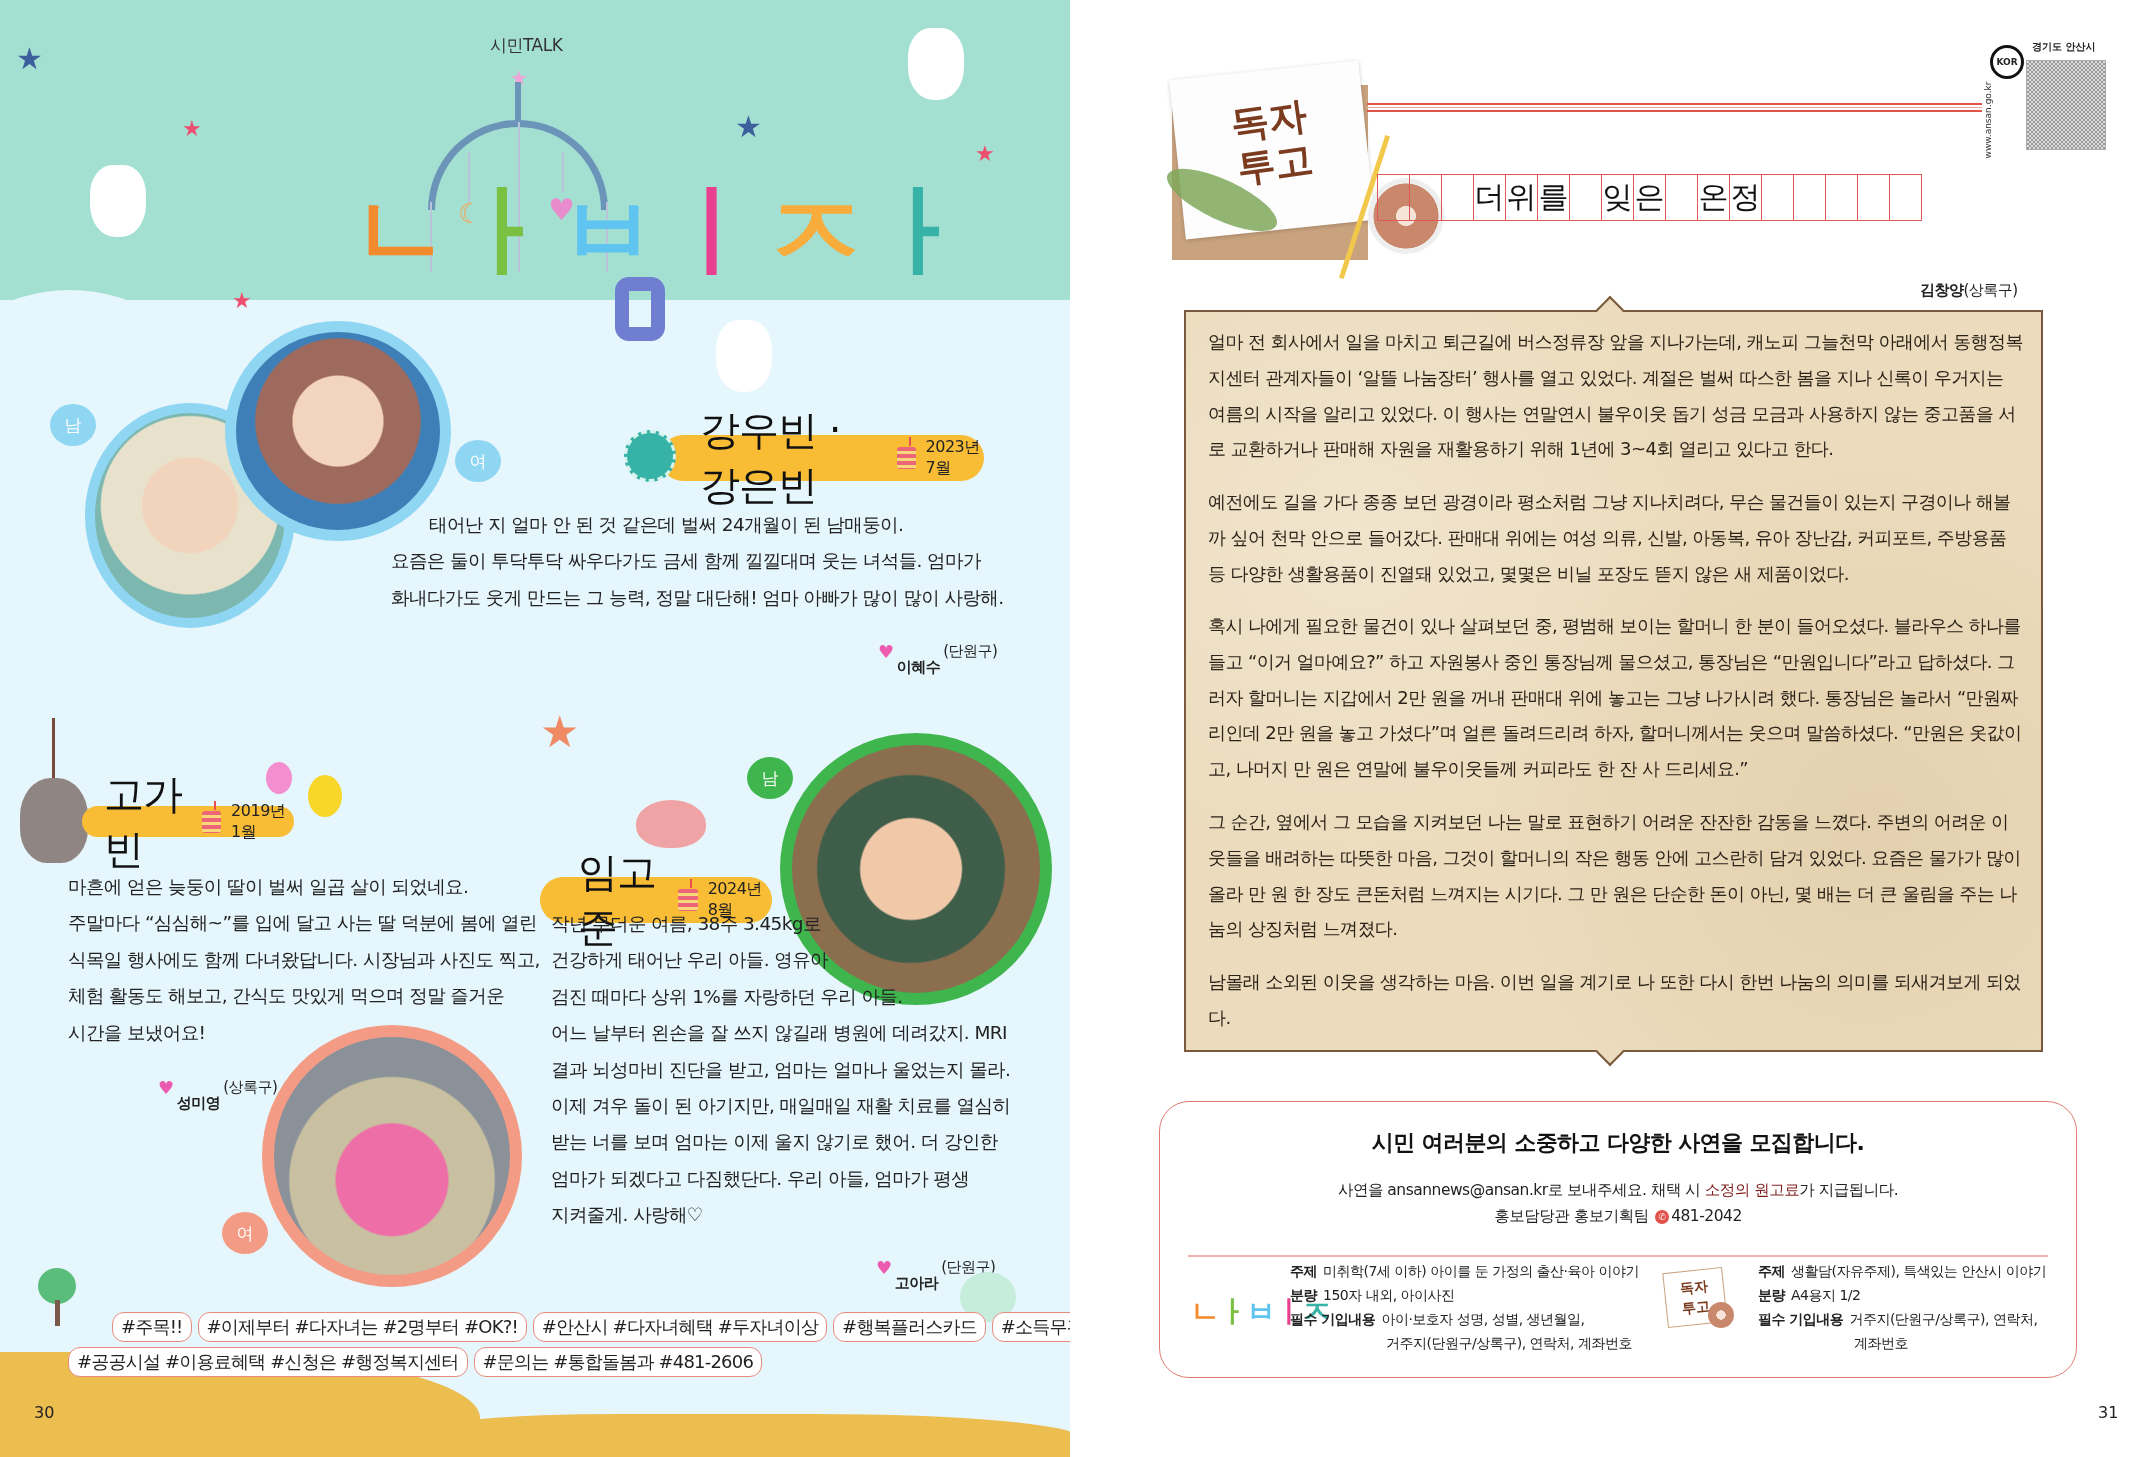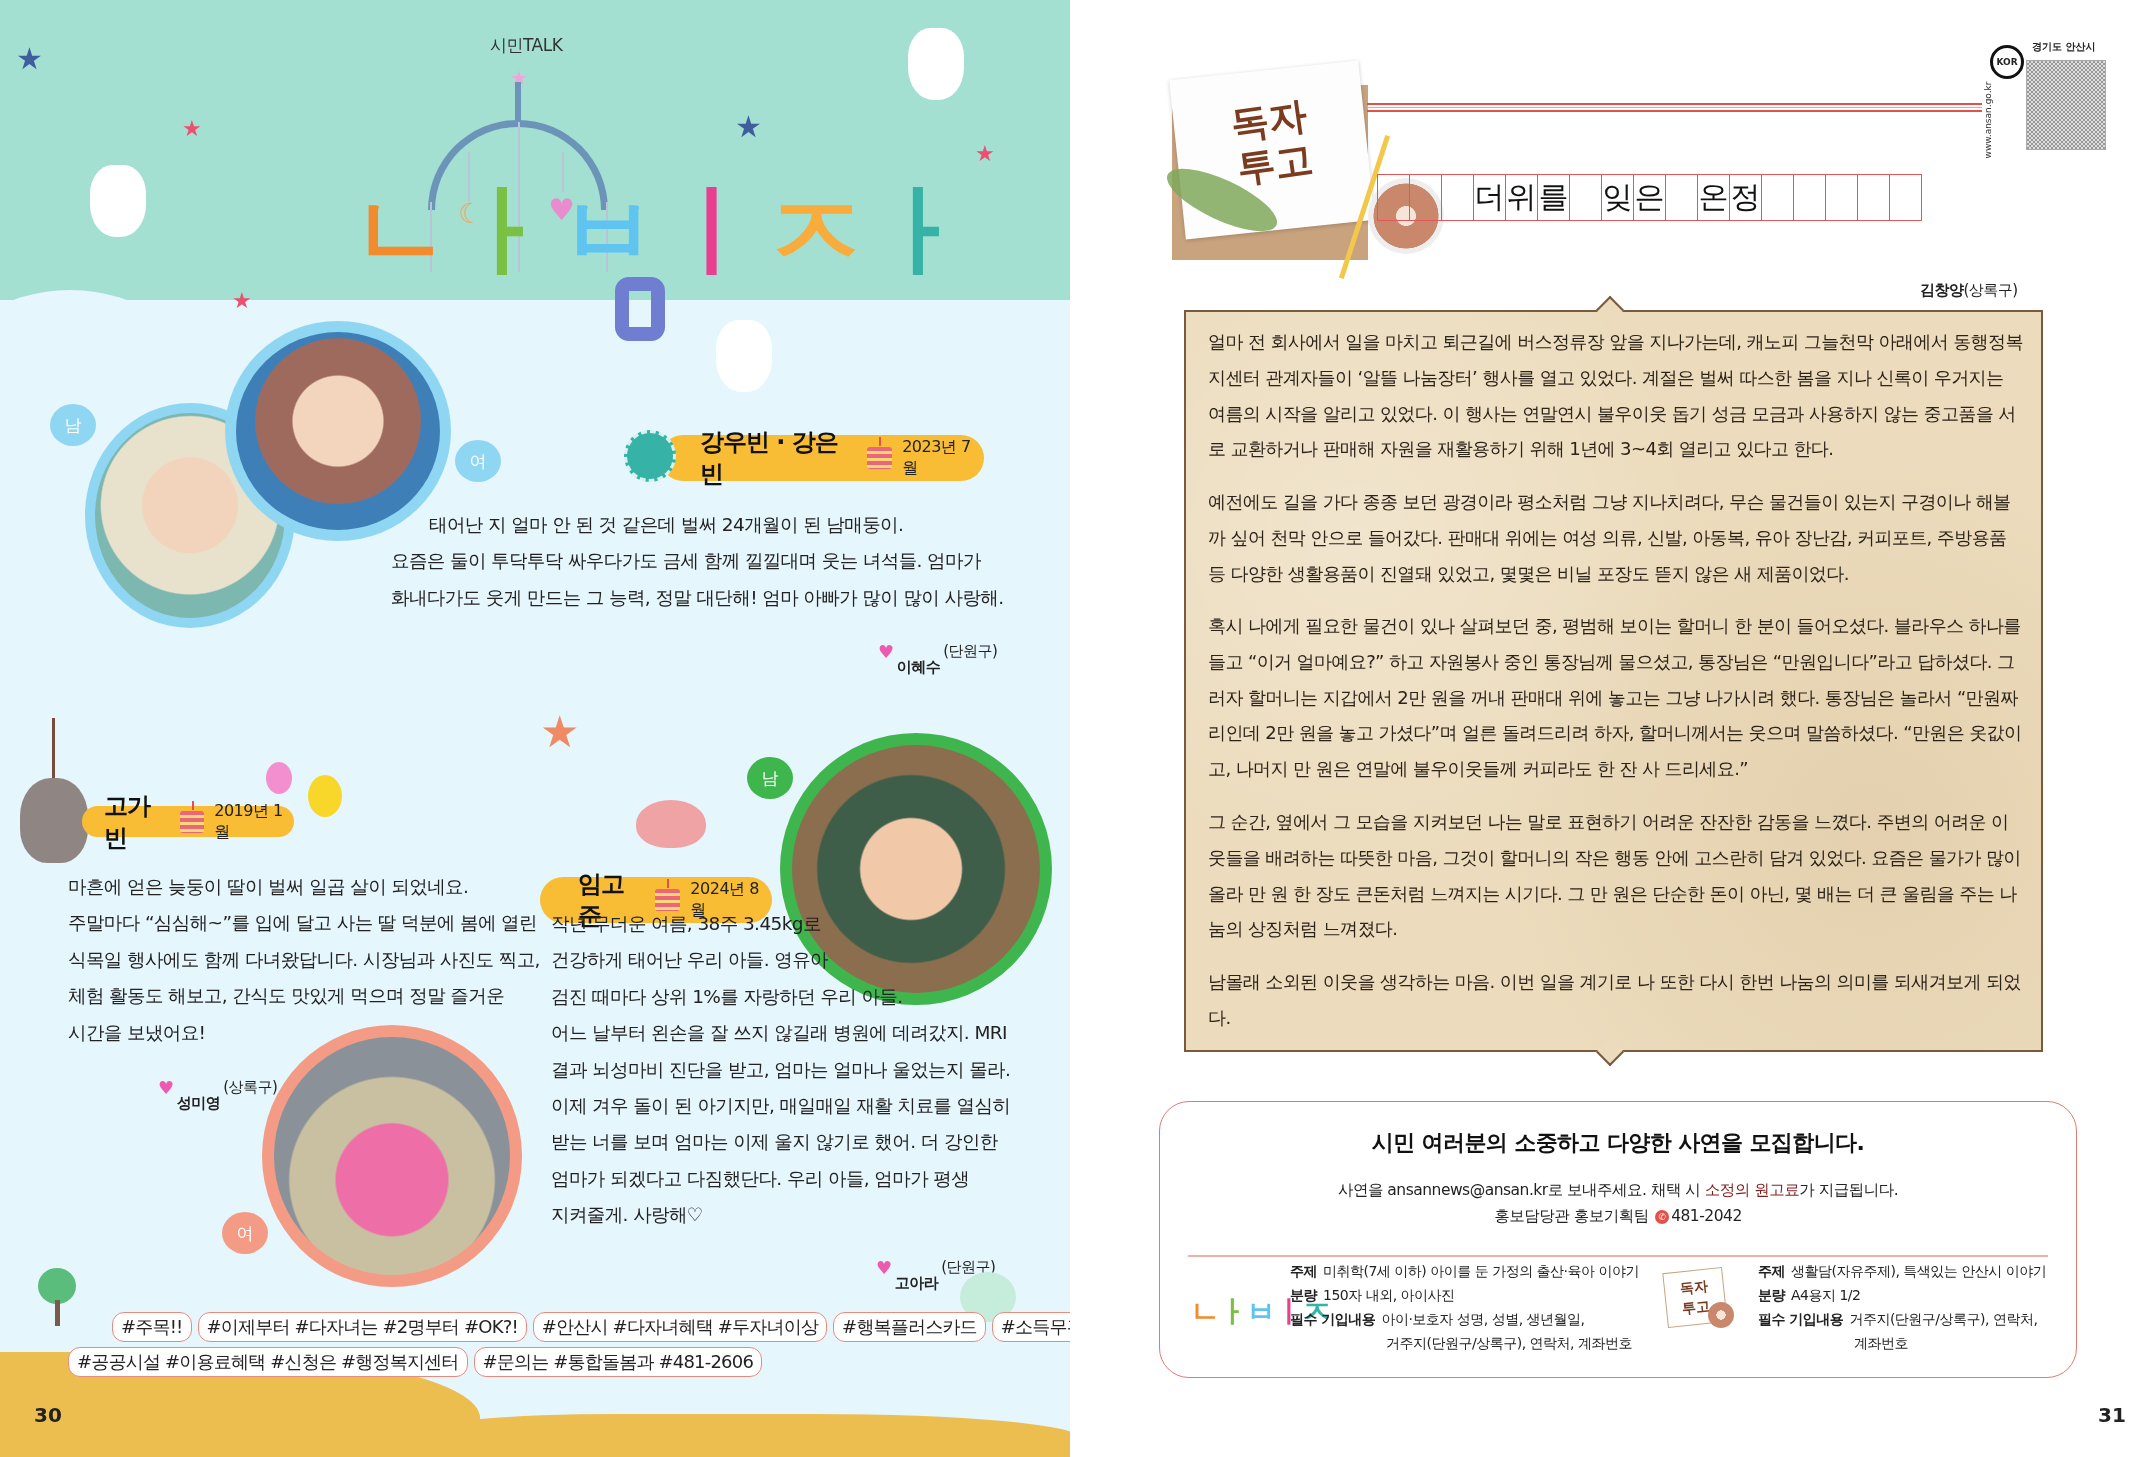--- a/index.html
+++ b/index.html
@@ -25,34 +25,34 @@
   .logo-letter { font-family: "DejaVu Sans", sans-serif; font-weight: bold; font-size: 100px; line-height: 1; }
   .logo-ieung { position: absolute; left: 275px; top: 205px; width: 50px; height: 64px; border: 14px solid #6f7ed1; border-radius: 14px; }
 
   
   .photo { position: absolute; border-radius: 50%; overflow: hidden; }
   .photo-inner { position: absolute; border-radius: 50%; }
   .gender-badge { position: absolute; border-radius: 50%; color: #fff; font-size: 17px; display: flex; align-items: center; justify-content: center; }
 
   
   .banner { position: absolute; background: #f8bd35; border-radius: 40px; display: flex; align-items: center; }
-  .banner-name { font-weight: bold; font-size: 24px; color: #111; letter-spacing: -1px; }
+  .banner-name { font-weight: normal; font-size: 40px; color: #111; letter-spacing: -1px; }
   .banner-cake { display: inline-block; width: 26px; height: 22px; margin: 0 10px 0 10px; position: relative; background: repeating-linear-gradient(#ec6677 0 4px, #f8d87b 4px 7px); border-radius: 3px; }
   .banner-cake::before { content: ""; position: absolute; left: 12px; top: -10px; width: 2px; height: 9px; background: #e84e52; }
   .banner-date { font-size: 16px; color: #222; letter-spacing: -0.5px; }
 
   .story-text { position: absolute; font-size: 18.5px; color: #222; letter-spacing: -0.6px; line-height: 36.4px; white-space: nowrap; }
   .author { position: absolute; font-size: 15px; color: #222; display: flex; align-items: center; gap: 3px; letter-spacing: -0.5px; }
   .author-heart { color: #ec5bb0; font-size: 18px; }
   .author-name { font-weight: bold; margin-top: 32px; }
 
   .hill { position: absolute; background: #ecbd4f; }
   .hashtag-row { position: absolute; left: 68px; display: flex; gap: 6px; }
   .hashtag { background: #fff; border: 1.5px solid #e88a7c; border-radius: 12px; padding: 2px 8px; font-size: 18px; color: #222; letter-spacing: -0.8px; white-space: nowrap; }
-  .page-num { position: absolute; font-weight: bold; font-size: 20px; color: #222; }
+  .page-num { position: absolute; font-weight: normal; font-size: 16px; color: #222; }
 
   
   #right-page { position: absolute; left: 1070px; top: 0; width: 1062px; height: 1457px; background: #fff; }
   .contrib-card { position: absolute; left: 102px; top: 60px; width: 205px; height: 190px; }
   .card-paper-back { position: absolute; left: 0; top: 25px; width: 196px; height: 175px; background: #c9a27e; }
   .card-paper { position: absolute; left: 5px; top: 10px; width: 190px; height: 160px; background: #fdfdfd; transform: rotate(-6deg); box-shadow: 0 1px 4px rgba(0,0,0,.2); }
   .card-title { position: absolute; left: 62px; top: 38px; font-size: 38px; font-weight: bold; color: #7a3b1e; line-height: 44px; font-family: "DejaVu Serif", serif; transform: rotate(-8deg); }
   .card-cup { position: absolute; left: 196px; top: 118px; width: 76px; height: 76px; border-radius: 50%; background: radial-gradient(circle, #f6e4d8 0 18%, #c9876b 19% 60%, #eee 61%); }
   .card-pencil { position: absolute; left: 190px; top: 72px; width: 5px; height: 150px; background: #f2c84b; transform: rotate(18deg); }
   .card-leaf { position: absolute; left: -10px; top: 120px; width: 120px; height: 40px; border-radius: 50%; background: #7fa85a; transform: rotate(25deg); opacity: .85; }

